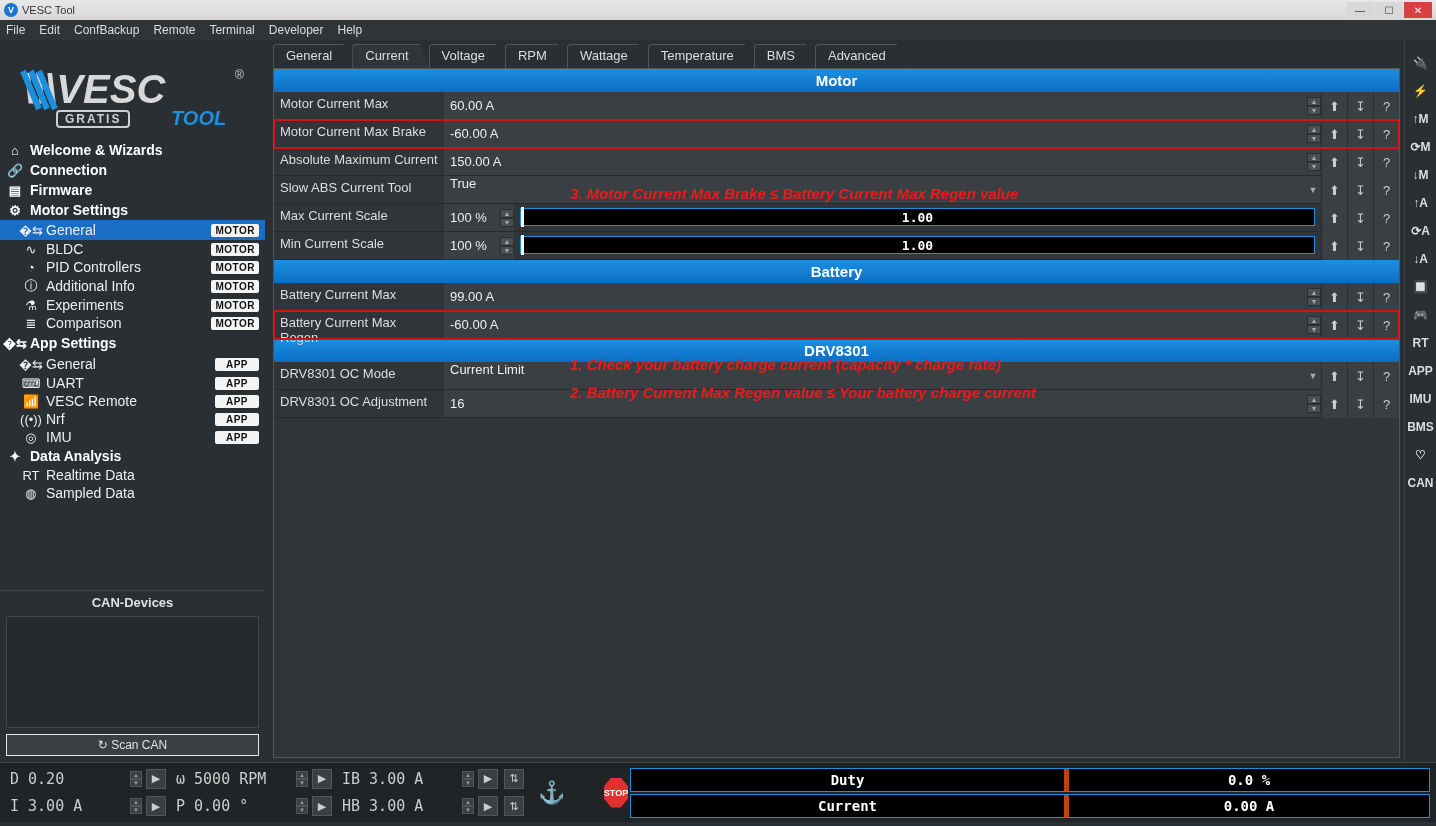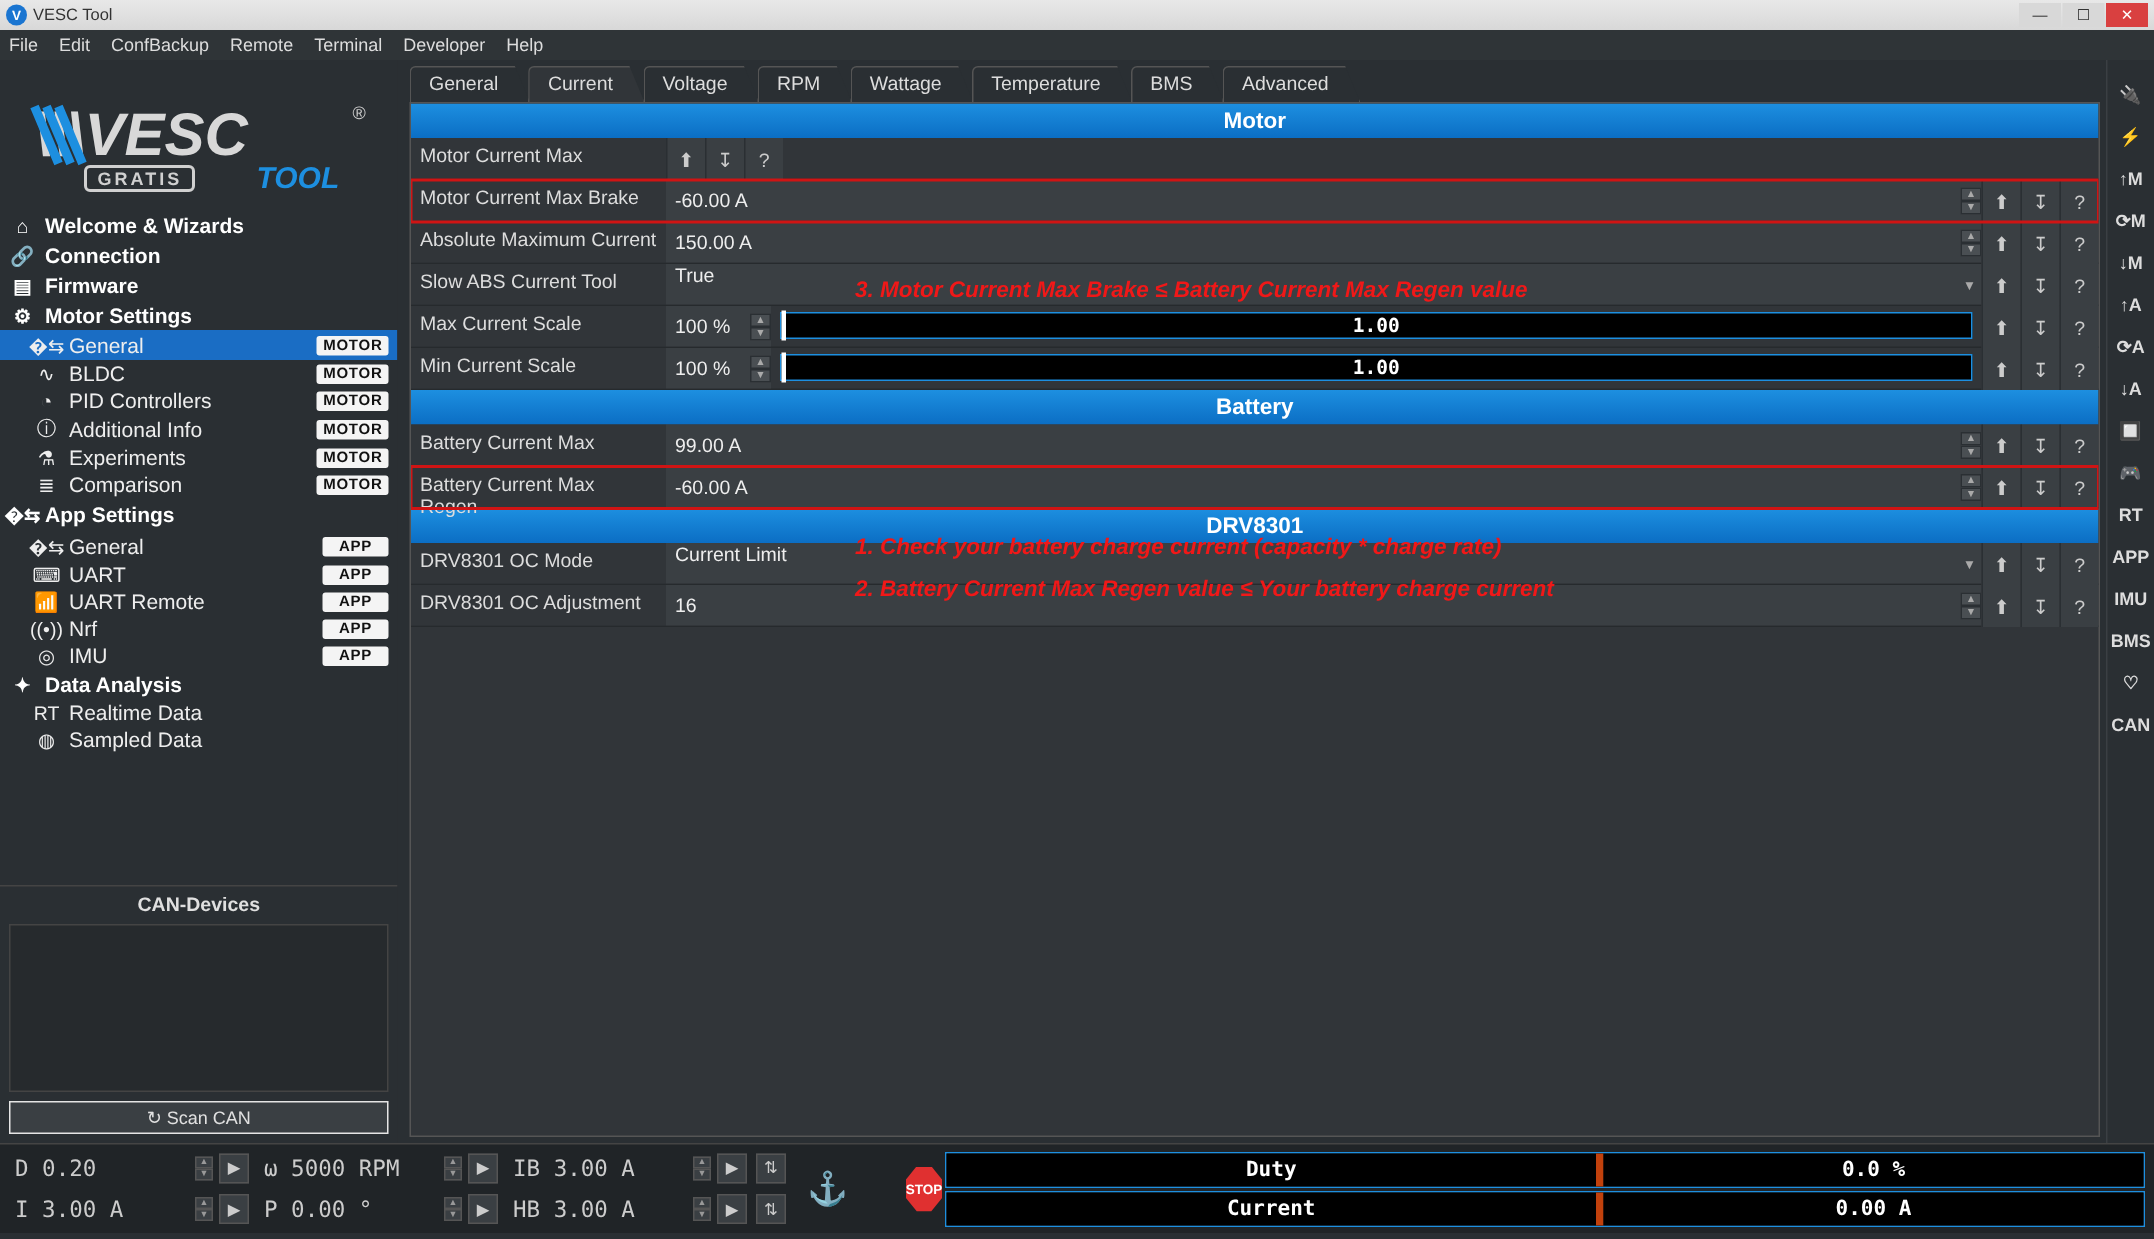--- a/index.html
+++ b/index.html
@@ -179,21 +179,21 @@
         <div class="item">
           <span class="left">
             <span class="ico">⌨</span>
             <span>UART</span>
           </span>
           <span class="badge">APP</span>
         </div>
         <div class="item">
           <span class="left">
             <span class="ico">📶</span>
-            <span>UART Remote</span>
+            <span>VESC Remote</span>
           </span>
           <span class="badge">APP</span>
         </div>
         <div class="item">
           <span class="left">
             <span class="ico">((•))</span>
             <span>Nrf</span>
           </span>
           <span class="badge">APP</span>
         </div>
@@ -235,20 +235,27 @@
           <div class="tab">RPM</div>
           <div class="tab">Wattage</div>
           <div class="tab">Temperature</div>
           <div class="tab">BMS</div>
           <div class="tab">Advanced</div>
         </div>
       <div class="panel" id="panel">
           <div class="sectionhdr">Motor</div>
           <div class="row">
             <div class="label">Motor Current Max</div>
+            <div class="val">
+              <input value="60.00 A" style="">
+              <div class="spinbtn">
+                <div>▲</div>
+                <div>▼</div>
+              </div>
+            </div>
             <div class="rowbtns">
  <div class="rowbtn">⬆</div>
  <div class="rowbtn">↧</div>
  <div class="rowbtn">?</div>
             </div>
           </div>
           <div class="row hl">
             <div class="label">Motor Current Max Brake</div>
             <div class="val">
               <input value="-60.00 A" style="">

